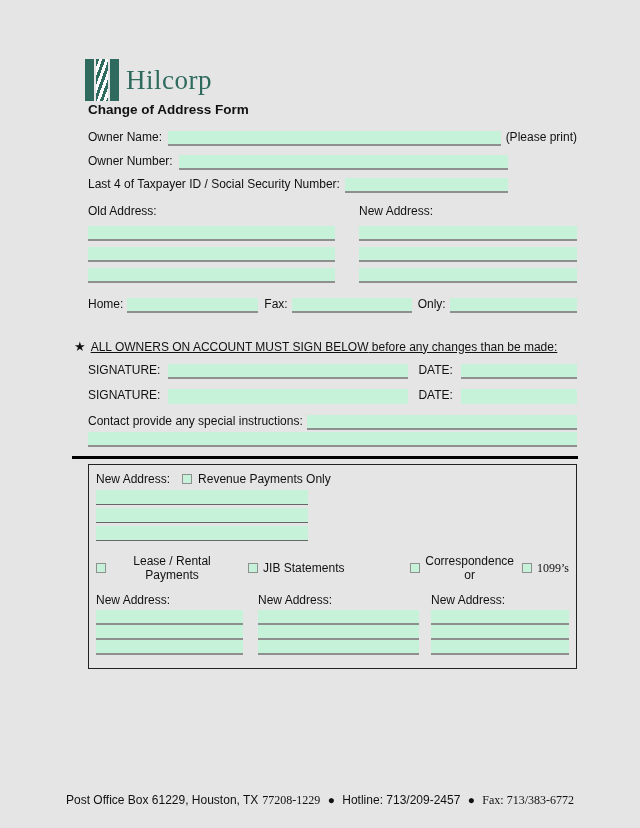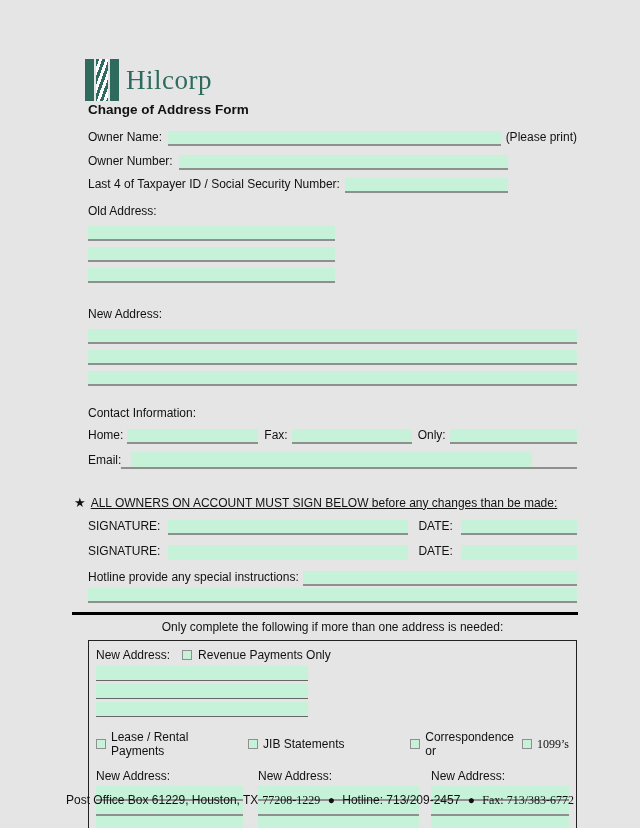--- a/index.html
+++ b/index.html
@@ -37,21 +37,21 @@
 
   .r-owner { margin-top:12px; }
   .r-owner .fld { margin:0 5px 0 6px; }
   .sub420 { width:420px; }
   .r-num { margin-top:8px; }
   .r-num .fld { margin-left:6px; }
   .r-tax { margin-top:7px; }
   .r-tax .fld { margin-left:5px; }
 
   
-  .addr-cols { display:flex; gap:18px; margin-top:11px;flex-direction:column; }
+  .addr-cols { display:flex; gap:24px; margin-top:11px; }
   .addr-col1 { width:247px; }
   .addr-col2 { flex:1; }
   .addr-col .lbl { display:block; margin-bottom:6px; }
   .addr-col .fld { display:block; margin-bottom:6px; }
 
   .r-contact { margin-top:14px; }
   .r-phones { margin-top:8px; }
   .r-phones .lbl { margin-right:4px; }
   .w-home { width:131px; margin-right:6px; }
   .w-fax  { width:120px; margin-right:6px; }
@@ -82,21 +82,21 @@
   .box-row1 { display:flex; align-items:center; gap:6px; height:16px; }
   .box-row1 .na { margin-right:6px; }
   .cb { width:10px; height:10px; background:var(--field-fill,#c6f2d9); border:1px solid #8f8f8f; display:inline-block; flex:none; }
   .rev-fields { margin-top:3px; width:212px; }
   .rev-fields .fld { display:block; border-bottom:1.5px solid #666; margin-bottom:3px; }
 
   .cols3 { display:flex; }
   .c1 { width:147px; margin-right:15px; }
   .c2 { width:161px; margin-right:12px; }
   .c3 { flex:1; }
-  .cb-row { margin-top:13px; }
+  .cb-row { margin-top:13px;text-align:center; }
   .cb-group { display:flex; align-items:center; gap:5px; }
   .serif { font-family:"Liberation Serif", serif; }
   .na-labels { margin-top:11px; }
   .col-fields .fld { display:block; }
 
   .footer { position:absolute; left:0; right:0; bottom:20px; text-align:center; font-size:12px; }
   .footer span { margin:0 2px; }
 </style>
 </head>
 <body>
@@ -139,39 +139,30 @@
         <span class="fld"></span>
       </div>
       <div class="addr-col addr-col2">
         <span class="lbl">New Address:</span>
         <span class="fld"></span>
         <span class="fld"></span>
         <span class="fld"></span>
       </div>
     </div>
 
-    <div class="r-contact">
-      <span class="lbl">Contact Information:</span>
-    </div>
 
     <div class="frow r-phones">
       <span class="lbl">Home:</span>
       <span class="fld w-home"></span>
       <span class="lbl">Fax:</span>
       <span class="fld w-fax"></span>
       <span class="lbl">Only:</span>
       <span class="fld grow"></span>
     </div>
 
-    <div class="frow r-email">
-      <span class="lbl">Email:</span>
-      <span class="email-line">
-        <span class="email-fld"></span>
-      </span>
-    </div>
 
     <div class="frow r-notice">
       <span class="star">★</span>
       <span class="notice-text"><span>ALL OWNERS ON ACCOUNT MUST SIGN BELOW</span><span> before any changes than be made:</span></span>
     </div>
 
     <div class="frow r-sig">
       <span class="lbl">SIGNATURE:</span>
       <span class="fld w-sig"></span>
       <span class="lbl date-lbl">DATE:</span>
@@ -179,30 +170,29 @@
     </div>
 
     <div class="frow r-sig">
       <span class="lbl">SIGNATURE:</span>
       <span class="fld nou w-sig"></span>
       <span class="lbl date-lbl">DATE:</span>
       <span class="fld nou grow"></span>
     </div>
 
     <div class="frow r-instr">
-      <span class="lbl">Hotline provide any special instructions:</span>
+      <span class="lbl">Contact provide any special instructions:</span>
       <span class="fld grow"></span>
     </div>
     <div class="frow r-instr-full">
       <span class="fld"></span>
     </div>
 
     <div class="divider"></div>
 
-    <div class="intro">Only complete the following if more than one address is needed:</div>
 
     <div class="box">
 
       <div class="box-row1">
         <span class="na">New Address:</span>
         <span class="cb"></span>
         <span>Revenue Payments Only</span>
       </div>
 
       <div class="rev-fields">

